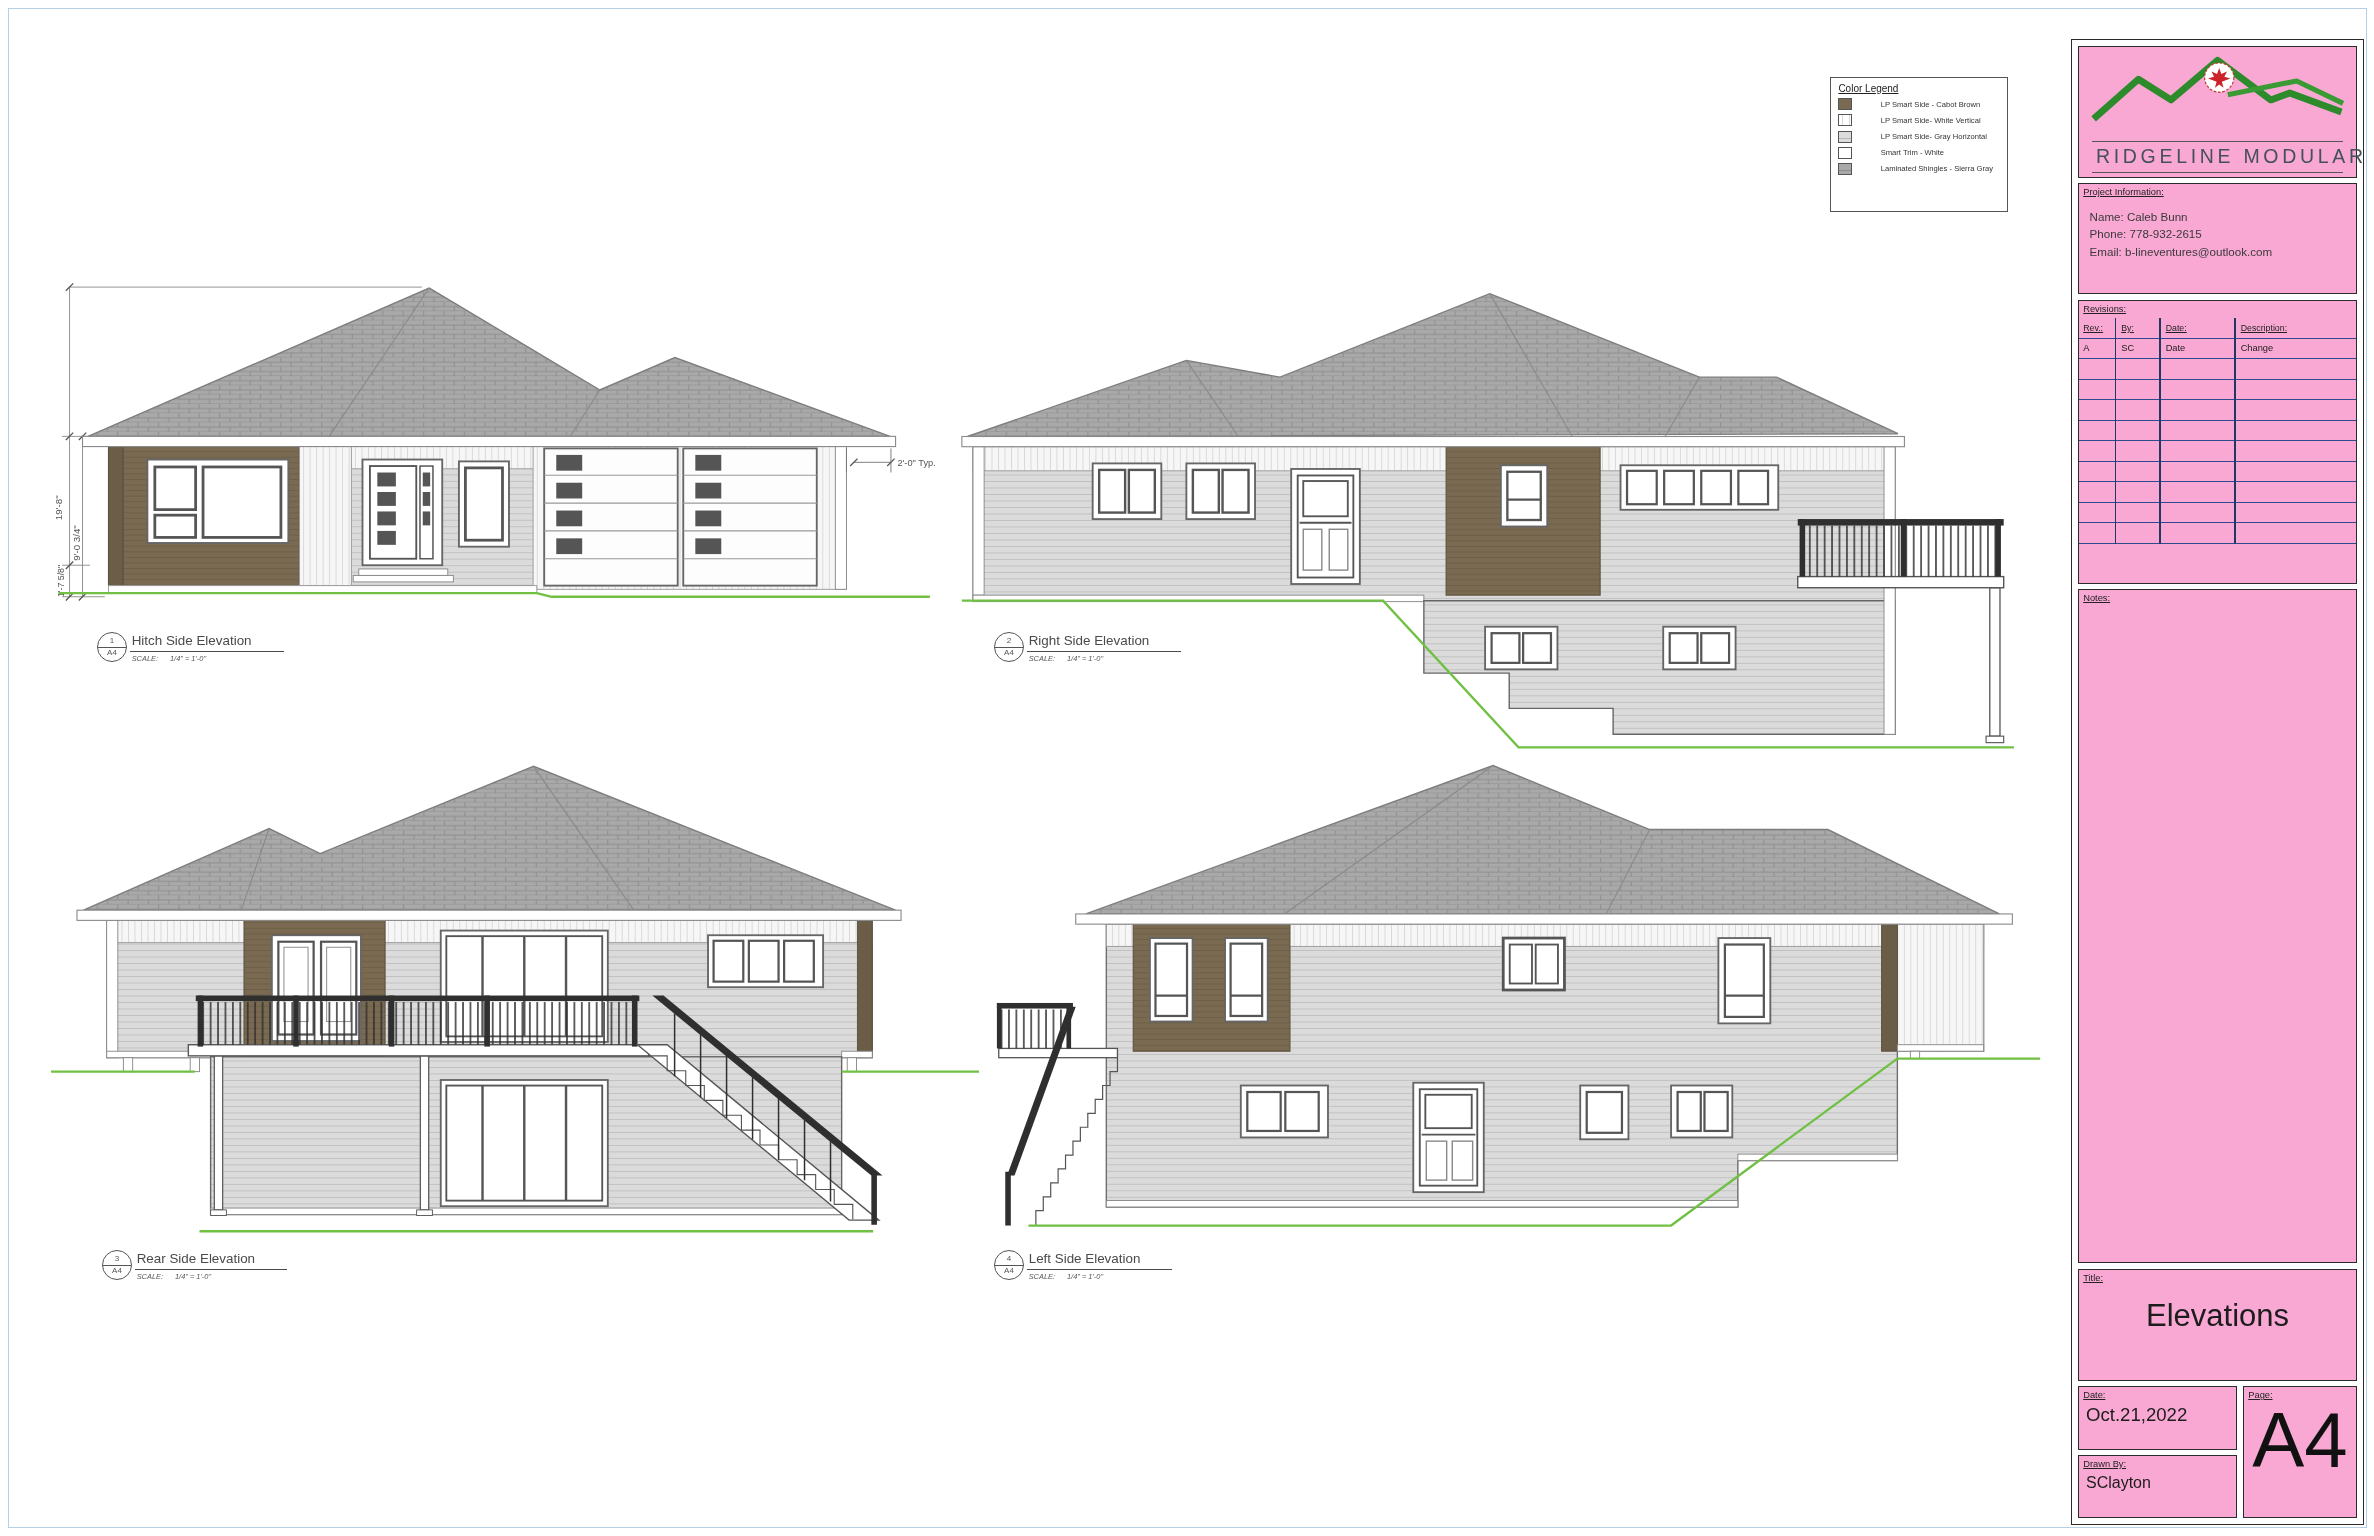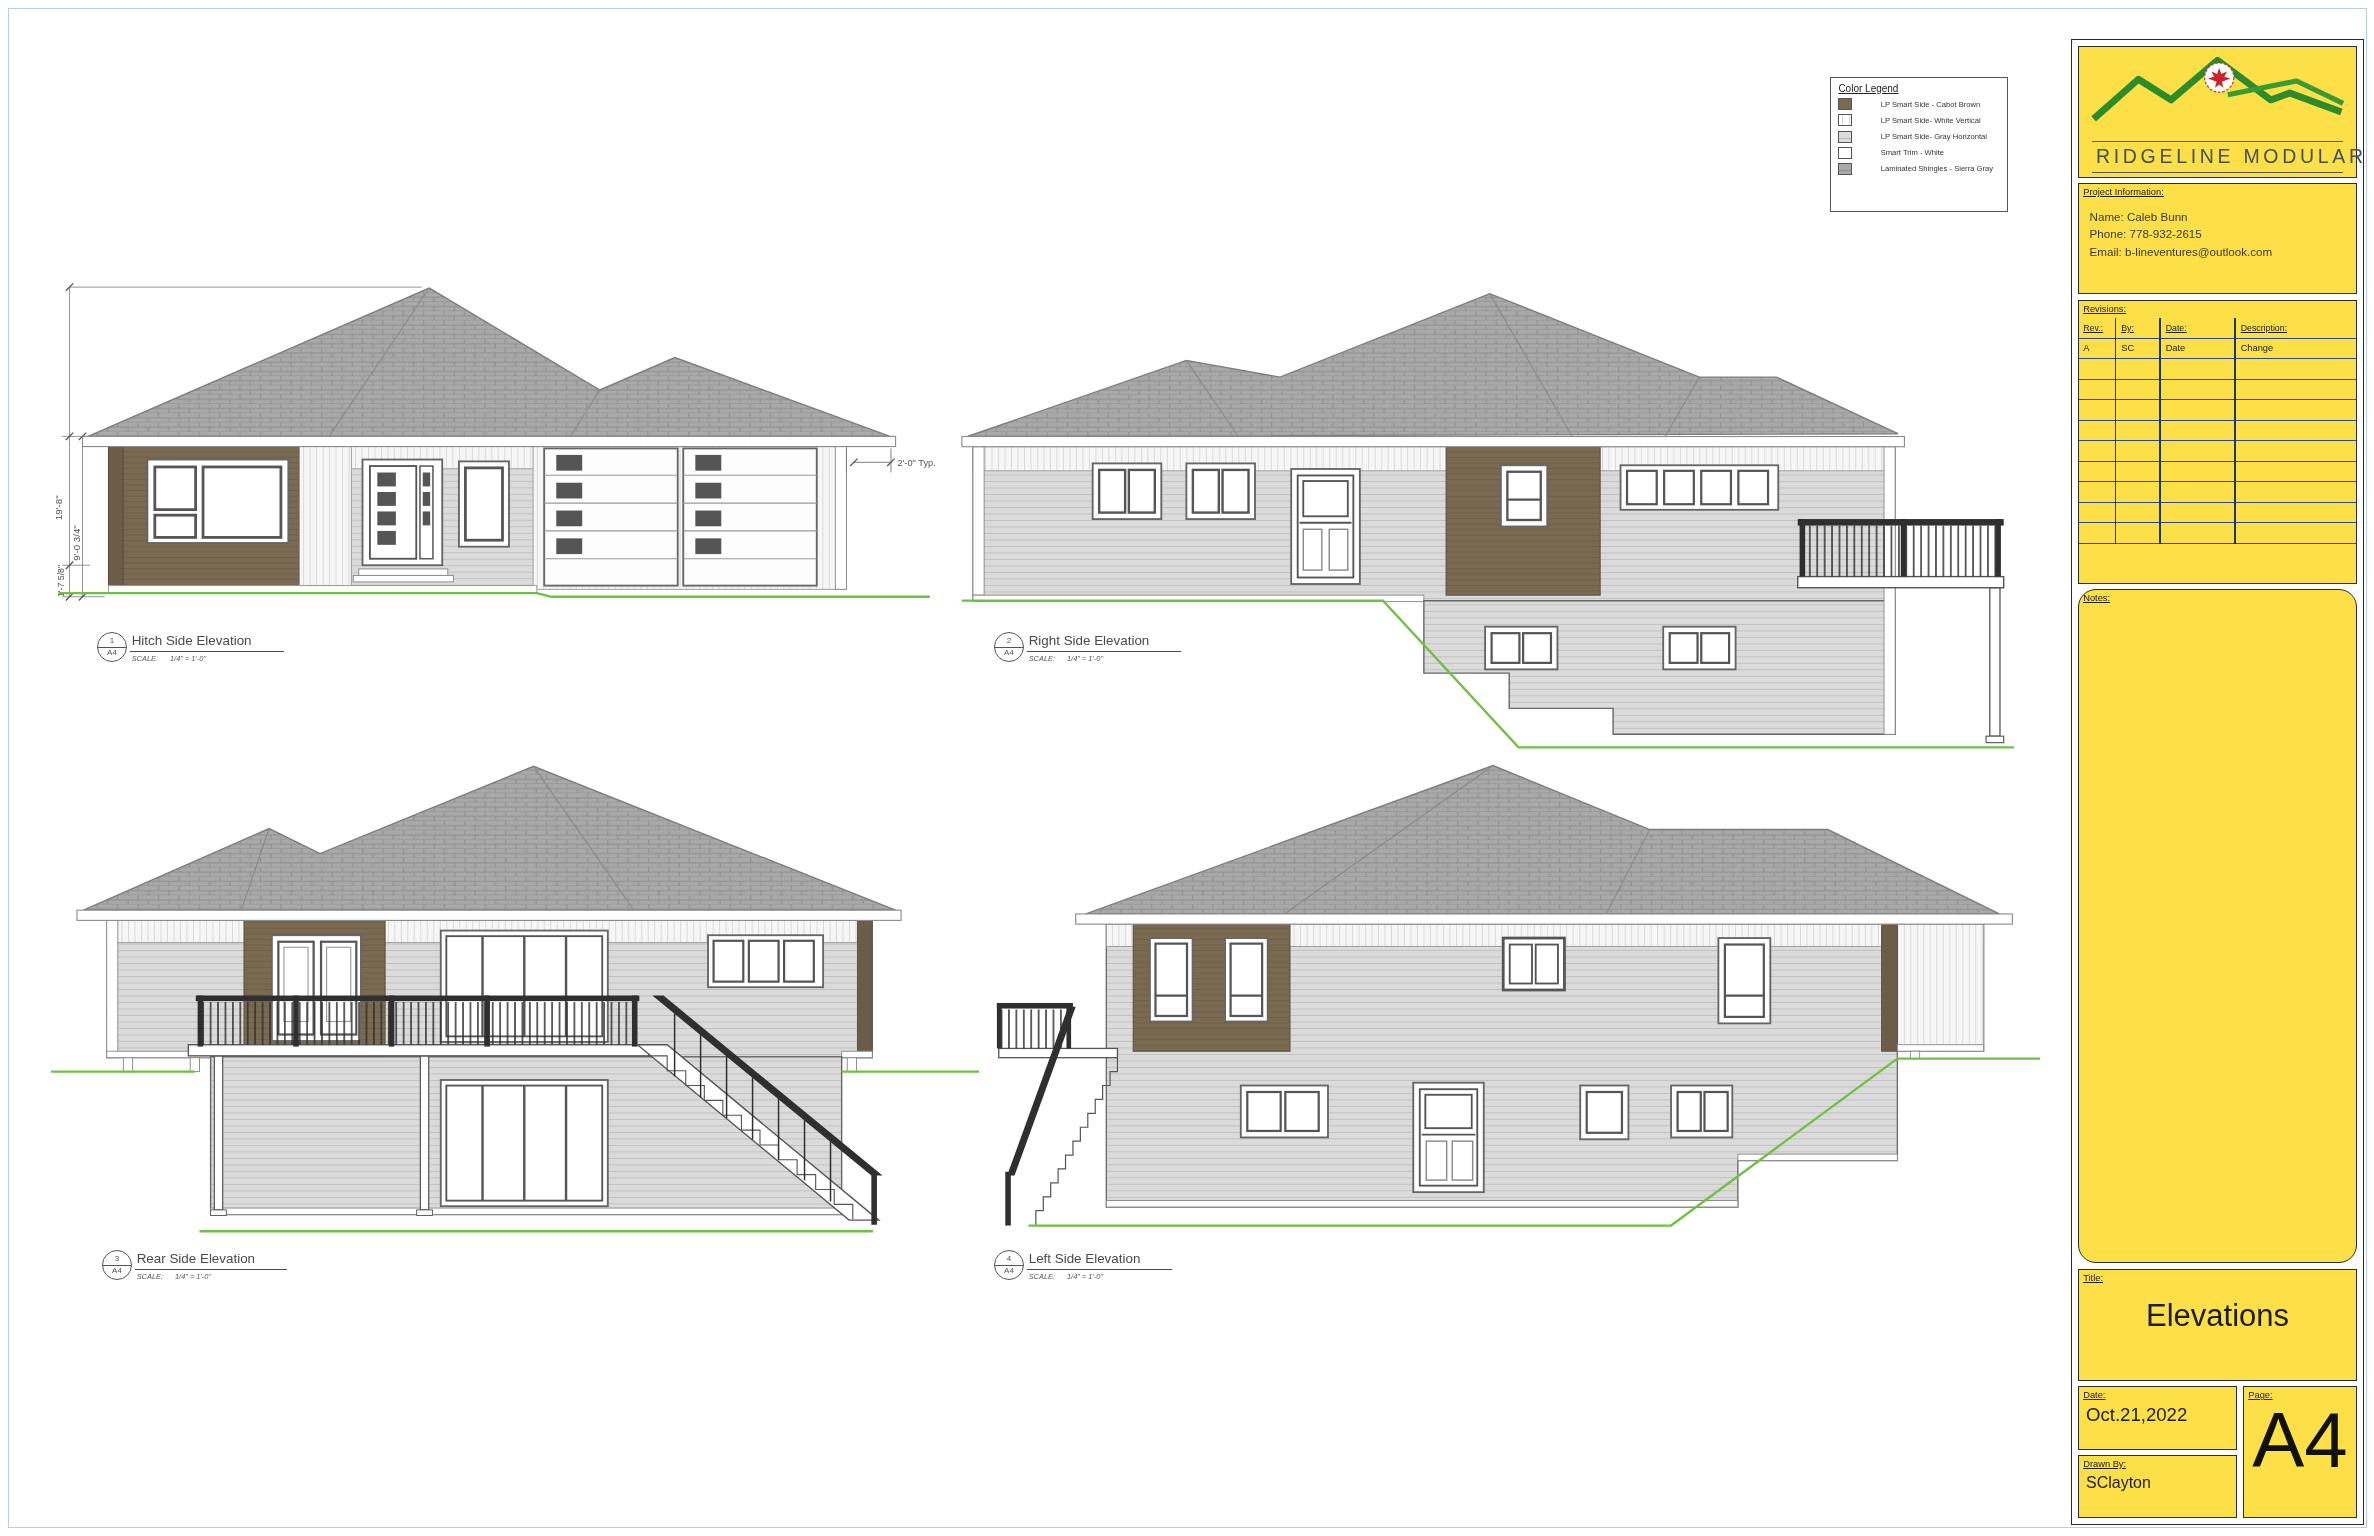--- a/index.html
+++ b/index.html
@@ -27,30 +27,30 @@
   .sw-cabot{background:#7a6a52;}
   .sw-whitev{background:repeating-linear-gradient(90deg,#fff 0 2.8px,#d8d8d8 2.8px 3.7px);}
   .sw-grayh{background:repeating-linear-gradient(0deg,#dcdcdc 0 2.8px,#b9b9b9 2.8px 3.7px);}
   .sw-trim{background:#fff;}
   .sw-shingle{background:repeating-linear-gradient(0deg,#a9a9a9 0 2.8px,#8e8e8e 2.8px 3.7px);}
   .lg-label{font-size:7.6px;color:#333;white-space:nowrap;}
 
   
   #titleblock{position:absolute;left:2071px;top:39px;width:293px;height:1486px;border:1.5px solid #2b2b2b;
               background:#fff;box-sizing:border-box;padding:5.6px;display:flex;flex-direction:column;gap:5.6px;}
-  .tb-box{border:1.3px solid #2b2b2b;box-sizing:border-box;background:#fde047;position:relative;gap:12px;}
+  .tb-box{border:1.3px solid #2b2b2b;box-sizing:border-box;background:#f9a8d4;position:relative;gap:12px;}
   .tb-label{font-size:9.3px;text-decoration:underline;color:#222;padding:2.8px 0 0 4.6px;}
   .tb-lines{font-size:11.6px;color:#3a3a3a;line-height:1.5;padding:11px 0 0 11px;}
   .tb-logo{height:132px;display:flex;flex-direction:column;align-items:center;padding:3.7px 5.6px;}
   .company{font-size:19.5px;letter-spacing:3.7px;color:#44505a;border-top:1.9px solid #555;border-bottom:1.9px solid #555;
            padding:2.8px 3.7px 3.7px 3.7px;width:94%;text-align:center;white-space:nowrap;box-sizing:border-box;}
   .tb-project{height:111px;}
   .tb-unit{height:139px;}
   .tb-rev{height:284px;}
-  .tb-notes{flex:1;border-radius:18px;}
+  .tb-notes{flex:1;}
   .tb-title{height:112px;}
   .tb-title-value{text-align:center;font-size:31px;color:#1c1c1c;margin-top:15px;}
   .tb-bottom{display:flex;gap:5.6px;height:132px;flex:none;}
   .tb-bottom-left{display:flex;flex-direction:column;gap:5.6px;width:57%;}
   .tb-date,.tb-drawn{flex:1;}
   .tb-date-value{font-size:18.6px;color:#1c1c1c;padding:3.7px 0 0 7.4px;}
   .tb-drawn-value{font-size:16px;color:#1c1c1c;padding:4.6px 0 0 7.4px;}
   .tb-page{flex:1;}
   .tb-page-value{font-size:78px;line-height:0.95;color:#111;text-align:center;margin-top:2.8px;}
 

